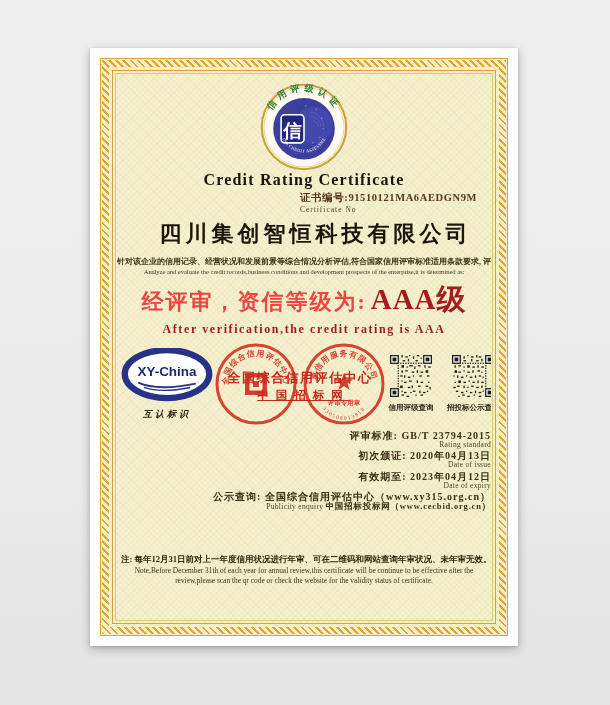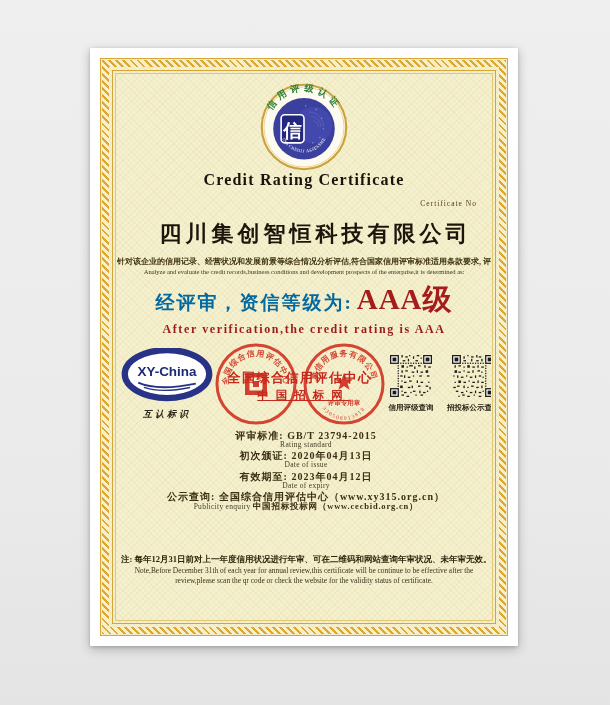--- a/index.html
+++ b/index.html
@@ -32,38 +32,38 @@
   .cert-no-zh { font-size:10.5px; font-weight:bold; color:#53381b; letter-spacing:.6px; line-height:1.2; }
   .cert-no-en { font-size:7.5px; color:#53381b; letter-spacing:1px; line-height:1.2; }
 
   .company { margin-top:3px; font-size:22px; font-weight:600; color:#1c150c; letter-spacing:4px; line-height:1.3;padding-left:23px; }
 
   .desc { margin-top:7px; }
   .desc-zh { font-size:8px; font-weight:bold; color:#403310; white-space:nowrap; line-height:1.4; }
   .desc-en { font-size:6.6px; color:#3e3823; white-space:nowrap; letter-spacing:-.05px; margin-top:1px; }
 
   .rating { margin-top:7px; line-height:34px; white-space:nowrap; }
-  .rating-prefix { font-size:19px; font-weight:bold; color:#0369a1; letter-spacing:2px; }
+  .rating-prefix { font-size:22px; font-weight:bold; color:#ef4444; letter-spacing:2px; }
   .rating-value  { font-size:29px; font-weight:bold; color:#a61c1c; letter-spacing:1px; }
   .rating-en { font-size:12px; font-weight:bold; color:#9c1a1a; letter-spacing:1.6px; line-height:16px; }
 
   .marks-row { margin-top:6px; height:82px; display:flex; align-items:center;
                justify-content:space-between; position:relative; padding:0 2px; }
   .xy-block { width:98px; text-align:center; }
   .xy-caption { font-size:9px; font-weight:bold; letter-spacing:3px; color:#2c2416; margin-top:2px;font-style:italic; }
   .stamps-block { width:170px; height:82px; position:relative; }
   .stamp-overlay { position:absolute; left:50%; top:26px; transform:translateX(-50%);
                    color:#c5281c; white-space:nowrap; }
   .stamp-overlay-l1 { font-size:13px; font-weight:bold; letter-spacing:1.5px; }
   .stamp-overlay-l2 { font-size:11.5px; font-weight:bold; letter-spacing:7px; padding-left:7px; margin-top:1px;text-decoration:underline; }
   .qr-wrap { display:flex; gap:10px; }
   .qr-block { width:52px; text-align:center; }
   .qr-caption { font-size:7.5px; font-weight:bold; color:#2c2416; margin-top:2px; white-space:nowrap; }
 
-  .info-rows { margin-top:5px; text-align:center; padding-left:4px; }
+  .info-rows { margin-top:5px; text-align:right; padding-left:4px; }
   .info-row { margin-bottom:1px; }
   .row-zh { font-size:10px; font-weight:bold; color:#3c2e14; letter-spacing:1px; line-height:1.1; }
   .row-en { font-size:7.5px; color:#473d26; letter-spacing:.3px; line-height:1.1; }
   .row-en-zh { font-size:8.5px; font-weight:bold; color:#3c2e14; letter-spacing:.8px; }
 
   .footer { margin-top:43px; padding:0 4px; }
   .footer-zh { font-size:8.5px; font-weight:bold; color:#2f250d; white-space:nowrap; line-height:1.3; }
   .footer-en { font-size:7.4px; color:#3a311c; line-height:1.35; margin-top:1px; }
 </style>
 </head>
@@ -108,20 +108,23 @@
         <text x="37" y="61" font-size="21" font-weight="bold" fill="#ffffff" text-anchor="middle">信</text>
         <text font-size="5" fill="#ffffff" letter-spacing="0.4" font-family="'Liberation Serif',serif">
           <textPath href="#arcBottom" startOffset="50%" text-anchor="middle">CHINA CREDIT ASSESSMENT</textPath>
         </text>
       </svg>
 
       <div class="title-en">Credit Rating Certificate</div>
 
       <div class="cert-no">
         <div class="cert-no-box">
+          <div class="cert-no-zh">
+            <span>证书编号:</span><span>91510121MA6AEDGN9M</span>
+          </div>
           <div class="cert-no-en">Certificate No</div>
         </div>
       </div>
 
       <div class="company">四川集创智恒科技有限公司</div>
 
       <div class="desc">
         <div class="desc-zh">针对该企业的信用记录、经营状况和发展前景等综合情况分析评估,符合国家信用评审标准适用条款要求, 评定为:</div>
         <div class="desc-en">Analyze and evaluate the credit records,business conditions and development prospects of the enterprise,it is determined as:</div>
       </div>

